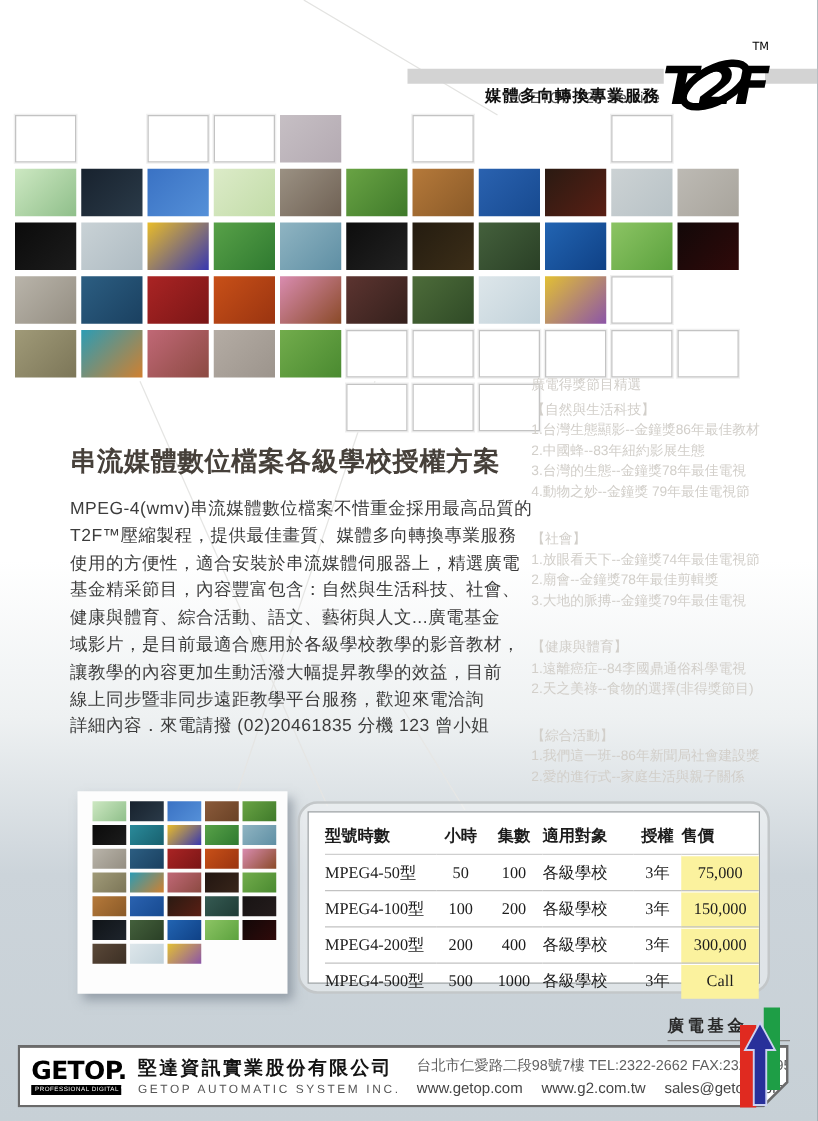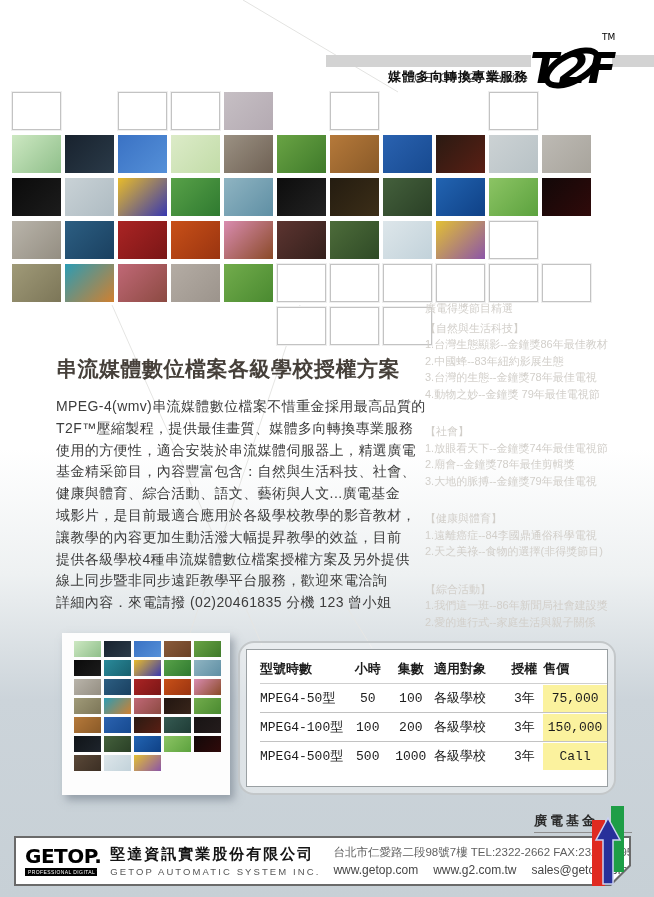--- a/index.html
+++ b/index.html
@@ -45,21 +45,21 @@
   #mini-grid{position:absolute;left:12px;top:8px;display:grid;
     grid-template-columns:repeat(5,27px);grid-auto-rows:16px;gap:3px;}
   
   .panel-outer{position:absolute;left:238px;top:641px;width:374px;height:150px;
     border:2px solid #c3c7c9;border-radius:16px;background:rgba(255,255,255,0.4);z-index:3;}
   .panel-inner{position:absolute;left:6px;top:6px;right:6px;bottom:6px;background:#fff;
     border:1px solid #9aa0a3;border-radius:0;padding:3px 0 0 13px;box-sizing:border-box;}
   #price-table{border-collapse:collapse;font-size:13px;color:#1c1c1c;}
   #price-table th{font-weight:bold;text-align:left;padding:7px 0 5px;
     border-bottom:1px solid #cfcfcf;font-size:13px;}
-  #price-table td{font-family:Liberation Mono, monospace;padding:5px 0;
+  #price-table td{font-family:Liberation Serif, serif;padding:5px 0;
     border-top:1px solid #c2c2c2;box-shadow:inset 0 1px 0 #ffffff;}
   #price-table tr>*:nth-child(1){width:98px;}
   #price-table tr>*:nth-child(2){width:44px;text-align:center;}
   #price-table tr>*:nth-child(3){width:50px;text-align:center;}
   #price-table tr>*:nth-child(4){width:86px;}
   #price-table tr>*:nth-child(5){width:44px;text-align:center;}
   #price-table tr>*:nth-child(6){width:66px;}
   #price-table td:nth-child(6){background:#fbf29e;text-align:center;}
   
   .fund-label{position:absolute;left:534px;top:812px;width:98px;font-size:13px;
@@ -185,21 +185,20 @@
   <div class="title2">串流媒體數位檔案各級學校授權方案</div>
 
   <div id="body-text">
       <div class="body-line">MPEG-4(wmv)串流媒體數位檔案不惜重金採用最高品質的</div>
       <div class="body-line">T2F™壓縮製程，提供最佳畫質、媒體多向轉換專業服務</div>
       <div class="body-line">使用的方便性，適合安裝於串流媒體伺服器上，精選廣電</div>
       <div class="body-line">基金精采節目，內容豐富包含：自然與生活科技、社會、</div>
       <div class="body-line">健康與體育、綜合活動、語文、藝術與人文...廣電基金</div>
       <div class="body-line">域影片，是目前最適合應用於各級學校教學的影音教材，</div>
       <div class="body-line">讓教學的內容更加生動活潑大幅提昇教學的效益，目前</div>
-      <div class="body-line">提供各級學校4種串流媒體數位檔案授權方案及另外提供</div>
       <div class="body-line">線上同步暨非同步遠距教學平台服務，歡迎來電洽詢</div>
       <div class="body-line">詳細內容．來電請撥 (02)20461835 分機 123 曾小姐</div>
     </div>
 
   <div id="awards">
     <div class="award-title">廣電得獎節目精選</div>
     <div id="award-sections">
         <div class="award-section">
           <div class="award-heading">【自然與生活科技】</div>
           <div class="award-item">1.台灣生態顯影--金鐘獎86年最佳教材</div>
@@ -290,20 +289,28 @@
             </tr>
             <tr>
               <td>MPEG4-100型</td>
               <td>100</td>
               <td>200</td>
               <td>各級學校</td>
               <td>3年</td>
               <td>150,000</td>
             </tr>
             <tr>
+              <td>MPEG4-200型</td>
+              <td>200</td>
+              <td>400</td>
+              <td>各級學校</td>
+              <td>3年</td>
+              <td>300,000</td>
+            </tr>
+            <tr>
               <td>MPEG4-500型</td>
               <td>500</td>
               <td>1000</td>
               <td>各級學校</td>
               <td>3年</td>
               <td>Call</td>
             </tr>
           </tbody>
       </table>
     </div>

